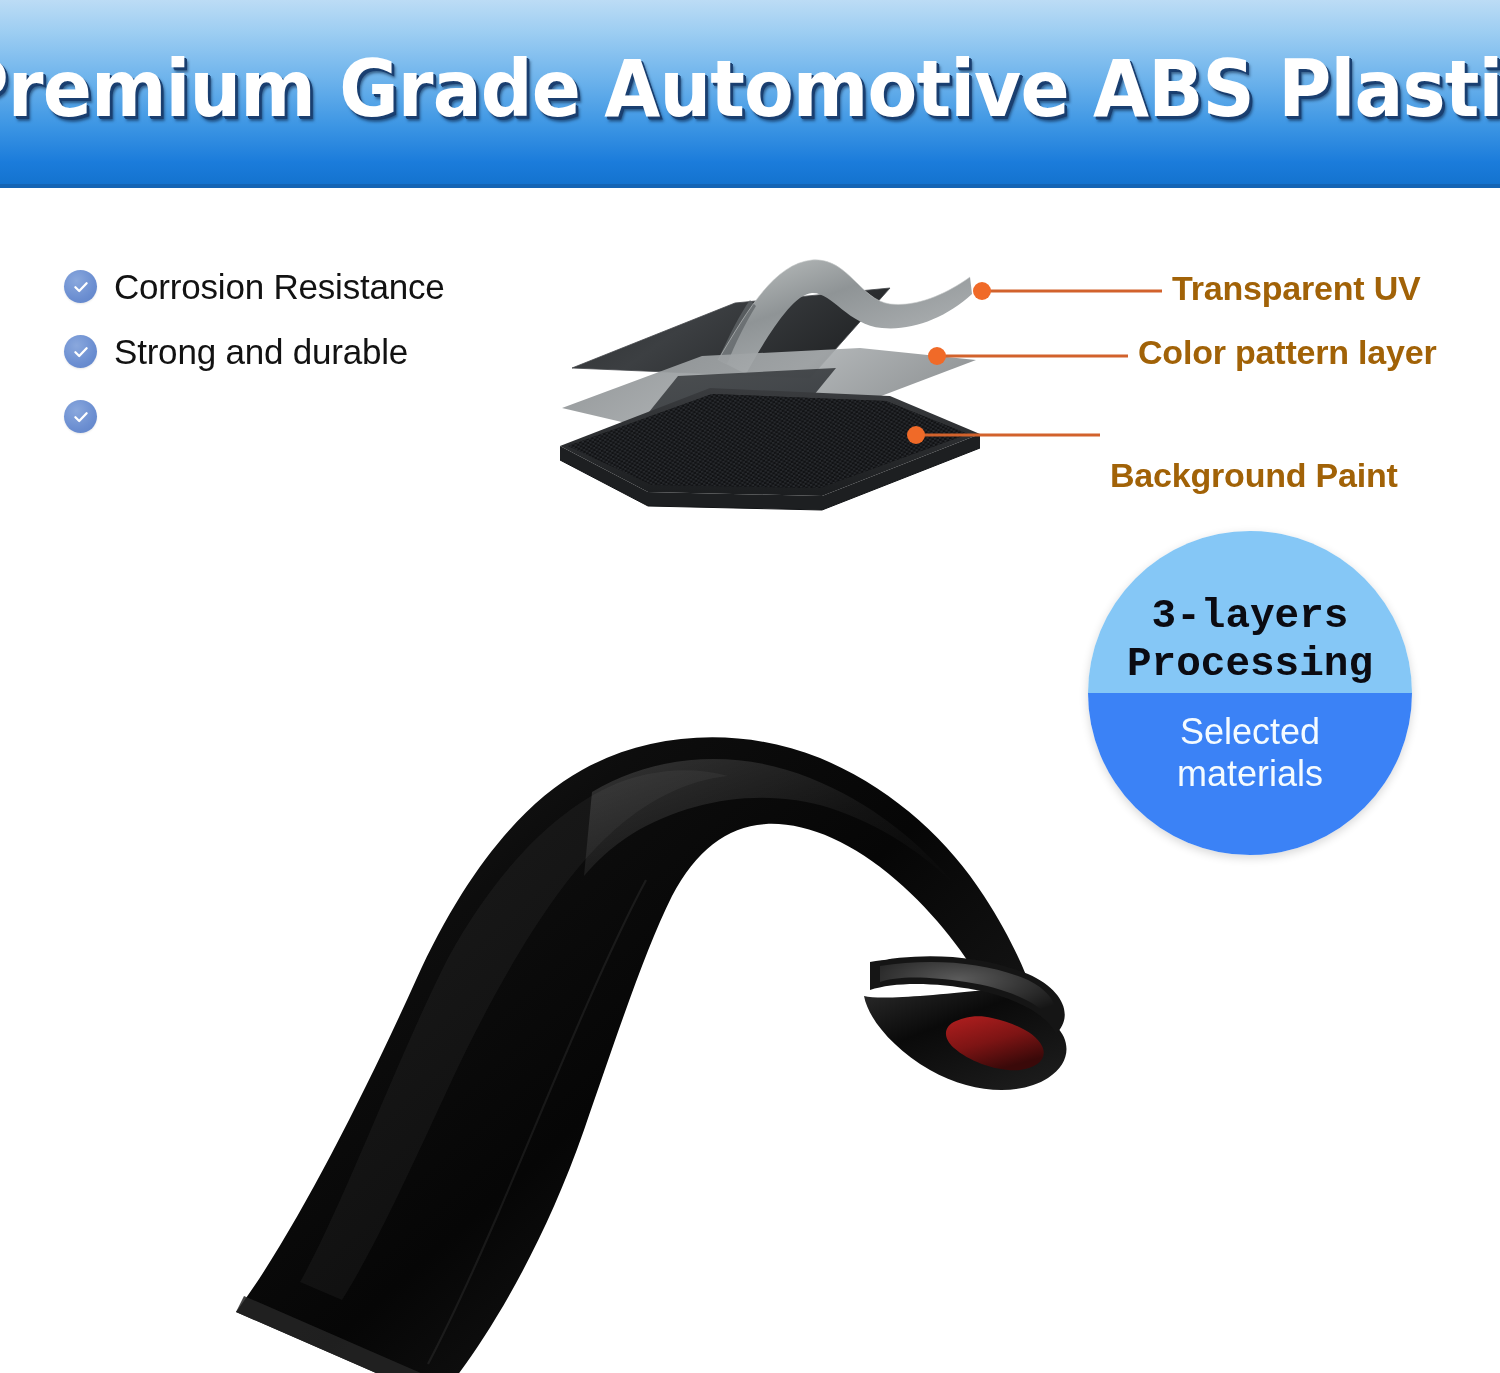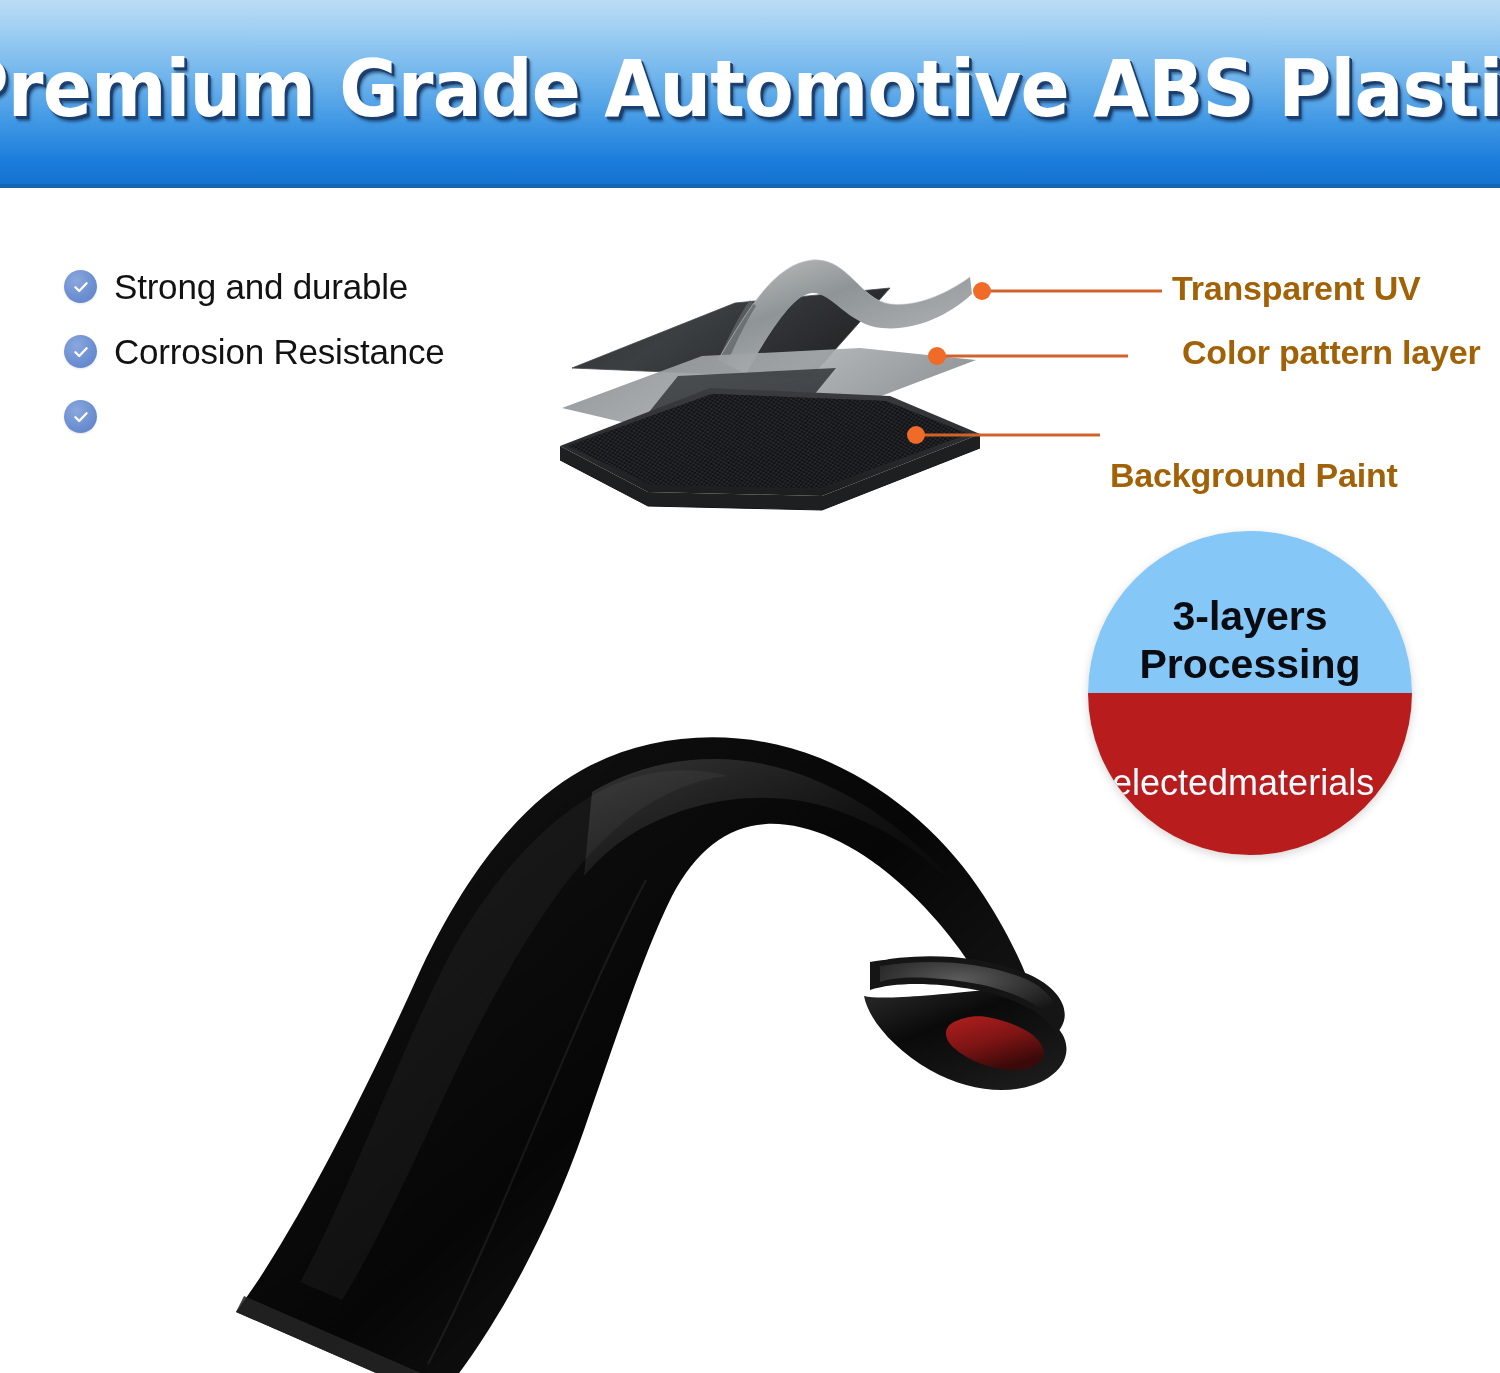--- a/index.html
+++ b/index.html
@@ -105,21 +105,21 @@
   .callout-label {
     position: absolute;
     font-size: 34px;
     color: #a16207;
     font-family: "Liberation Sans", sans-serif;
     white-space: nowrap;
     letter-spacing: -0.2px;
     font-weight: bold;
   }
   #callout-label-0 { left: 1172px; top: 269px; }
-  #callout-label-1 { left: 1182px; top: 333px; }
+  #callout-label-1 { left: 1138px; top: 333px; }
   #callout-label-2 { left: 1110px; top: 415px; margin-top: 41px; }
 
   #leader-lines {
     position: absolute;
     left: 0;
     top: 0;
     width: 1500px;
     height: 1373px;
     pointer-events: none;
   }
@@ -144,33 +144,34 @@
     flex-direction: column;
     align-items: center;
     justify-content: flex-end;
     padding-bottom: 4px;
     box-sizing: border-box;
   }
   #badge-bottom-half {
     position: absolute;
     left: 0; top: 162px;
     width: 324px; height: 162px;
-    background: #b91c1c;
+    background: #3b82f6;
     display: flex;
+    flex-direction: column;
     align-items: center;
     justify-content: flex-start;
     padding-top: 18px;
     box-sizing: border-box;
   }
   .badge-line-dark {
     color: #0b0b12;
     font-size: 41px;
     font-weight: bold;
     line-height: 1.17;
-    font-family: Liberation Sans, sans-serif;
+    font-family: Liberation Mono, monospace;
     white-space: nowrap;
   }
   .badge-line-light {
     color: #f4fbff;
     font-size: 36px;
     line-height: 1.17;
     font-family: "Liberation Sans", sans-serif;
     white-space: nowrap;
   }
 
@@ -185,42 +186,42 @@
   #product-photo svg { display: block; }
 </style>
 </head>
 <body>
 
 <div id="header-banner">
   <div id="header-title">Premium Grade Automotive ABS Plastic</div>
 </div>
 
 <div id="feature-list">
+  <div class="feature-item">
+    <span class="check-icon">
+      <svg width="20" height="20" viewBox="0 0 20 20">
+        <path d="M4.4 10.3 L8.2 14.0 L15.6 6.3" fill="none" stroke="#ffffff" stroke-width="2.3" stroke-linecap="round" stroke-linejoin="round"></path>
+      </svg>
+    </span>
+    <span class="feature-label">Corrosion Resistance</span>
+  </div>
   <div class="feature-item">
     <span class="check-icon">
       <svg width="20" height="20" viewBox="0 0 20 20">
         <path d="M4.4 10.3 L8.2 14.0 L15.6 6.3" fill="none" stroke="#ffffff" stroke-width="2.3" stroke-linecap="round" stroke-linejoin="round"></path>
       </svg>
     </span>
     <span class="feature-label">Strong and durable</span>
   </div>
   <div class="feature-item">
     <span class="check-icon">
       <svg width="20" height="20" viewBox="0 0 20 20">
         <path d="M4.4 10.3 L8.2 14.0 L15.6 6.3" fill="none" stroke="#ffffff" stroke-width="2.3" stroke-linecap="round" stroke-linejoin="round"></path>
       </svg>
     </span>
-    <span class="feature-label">Corrosion Resistance</span>
-  </div>
-  <div class="feature-item">
-    <span class="check-icon">
-      <svg width="20" height="20" viewBox="0 0 20 20">
-        <path d="M4.4 10.3 L8.2 14.0 L15.6 6.3" fill="none" stroke="#ffffff" stroke-width="2.3" stroke-linecap="round" stroke-linejoin="round"></path>
-      </svg>
-    </span>
   </div>
 </div>
 
 <div id="layer-diagram">
   <svg width="420" height="270" viewBox="0 0 420 270">
     <defs>
       <linearGradient id="gradTopSheet" x1="0" y1="0" x2="1" y2="0.4">
         <stop offset="0%" stop-color="#2d2f31"></stop>
         <stop offset="45%" stop-color="#3c3f42"></stop>
         <stop offset="100%" stop-color="#232527"></stop>

